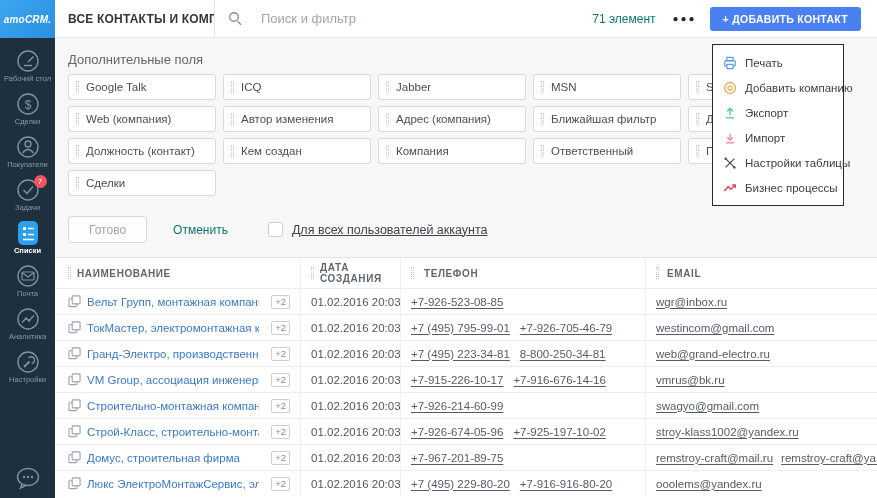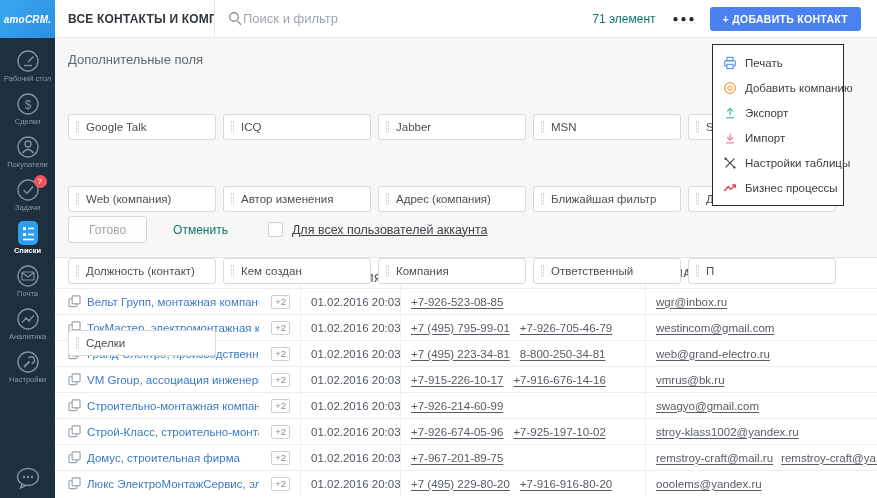--- a/index.html
+++ b/index.html
@@ -25,41 +25,41 @@
     text-align:center; padding:0 2px; }
   .chat-slot { position:absolute; left:0; bottom:8px; width:55px; display:flex;
     justify-content:center; }
 
   
   .topbar { position:absolute; left:55px; top:0; right:0; height:38px; background:#fff;
     border-bottom:1px solid #e8e8e8; display:flex; align-items:center; z-index:20; }
   .page-title { width:160px; height:38px; line-height:38px; padding-left:13px;
     font-size:12px; font-weight:bold; color:#32373c; letter-spacing:.2px;
     border-right:1px solid #e8e8e8; white-space:nowrap; overflow:hidden; }
-  .search-box { display:flex; align-items:center; gap:0; margin-left:13px; flex:1; }
+  .search-box { display:flex; align-items:center; gap:18px; margin-left:13px; flex:1; }
   .search-text { font-size:13px; color:#a0a6ad; }
   .count-label { font-size:12px; color:#0f766e; margin-right:16px; white-space:nowrap; }
   .more-btn { width:26px; height:24px; display:flex; align-items:center;
     justify-content:center; cursor:pointer; margin-right:12px;
     color:#2b2b2b; font-size:10px; letter-spacing:2px; font-weight:bold; }
   .add-btn { height:24px; margin-right:16px; padding:0 13px; background:#4a80f0;
     border:none; border-radius:3px; color:#fff; font-size:10.5px; font-weight:bold;
     letter-spacing:.3px; cursor:pointer; white-space:nowrap;
     font-family:"Liberation Sans","DejaVu Sans",sans-serif; }
 
   
   .filter-panel { position:absolute; left:55px; top:38px; right:0; height:220px;
     background:#f7f7f7; border-bottom:1px solid #e4e4e4; z-index:5; }
   .filter-title { position:absolute; left:13px; top:14px; font-size:13px; color:#60696f; }
   .chips { position:absolute; left:13px; top:36px; display:flex;
     flex-direction:column; gap:6px; }
   .chip-row { display:flex; gap:7px; }
   .chip { width:148px; height:26px; background:#fff; border:1px solid #d9d9d9;
     border-radius:3px; display:flex; align-items:center; gap:7px; padding-left:7px;
-    cursor:grab; overflow:hidden;margin-top:40px; }
+    cursor:grab; overflow:hidden; }
   .drag-dots { width:3px; height:12px; border-left:1px dotted #c4cad0;
     border-right:1px dotted #c4cad0; flex:none; }
   .chip-label { font-size:11.5px; color:#4a4f55; white-space:nowrap; }
   .panel-actions { position:absolute; left:13px; top:178px; display:flex;
     align-items:center; }
   .done-btn { height:27px; padding:0 20px; background:#fdfdfd; border:1px solid #d8d8d8;
     border-radius:3px; color:#a6a6a6; font-size:12px; cursor:pointer;
     font-family:"Liberation Sans","DejaVu Sans",sans-serif; }
   .cancel-link { font-size:12px; color:#0f766e; margin-left:26px; cursor:pointer; }
   .cb-wrap { display:flex; align-items:center; gap:9px; margin-left:40px; cursor:pointer; }

